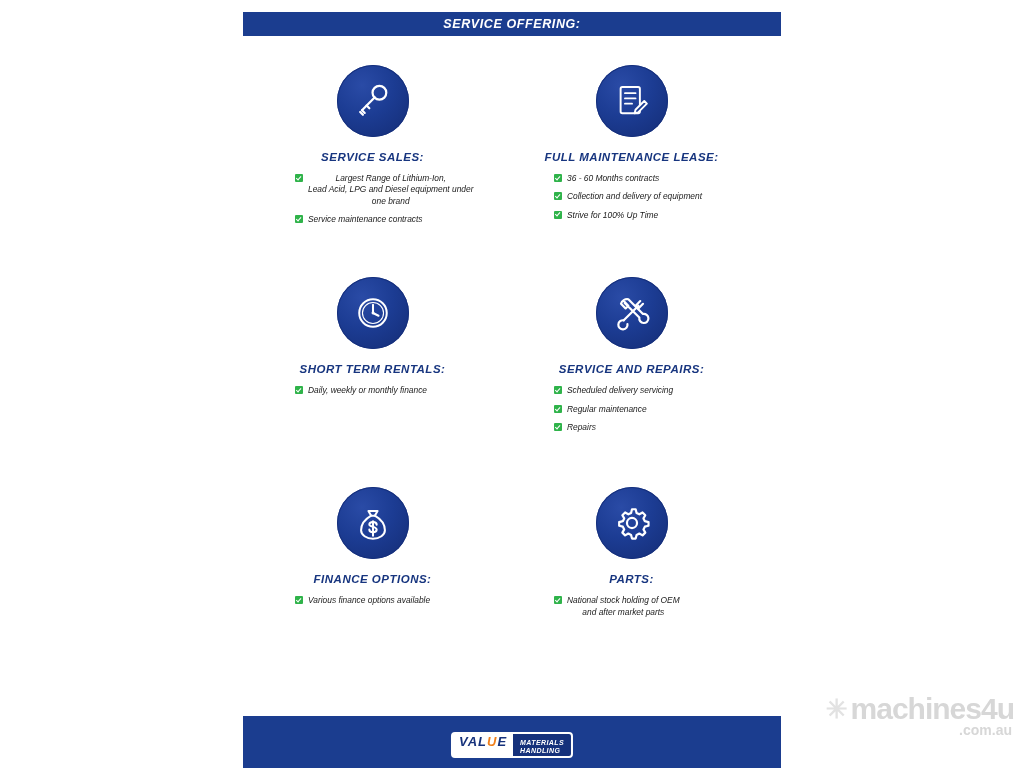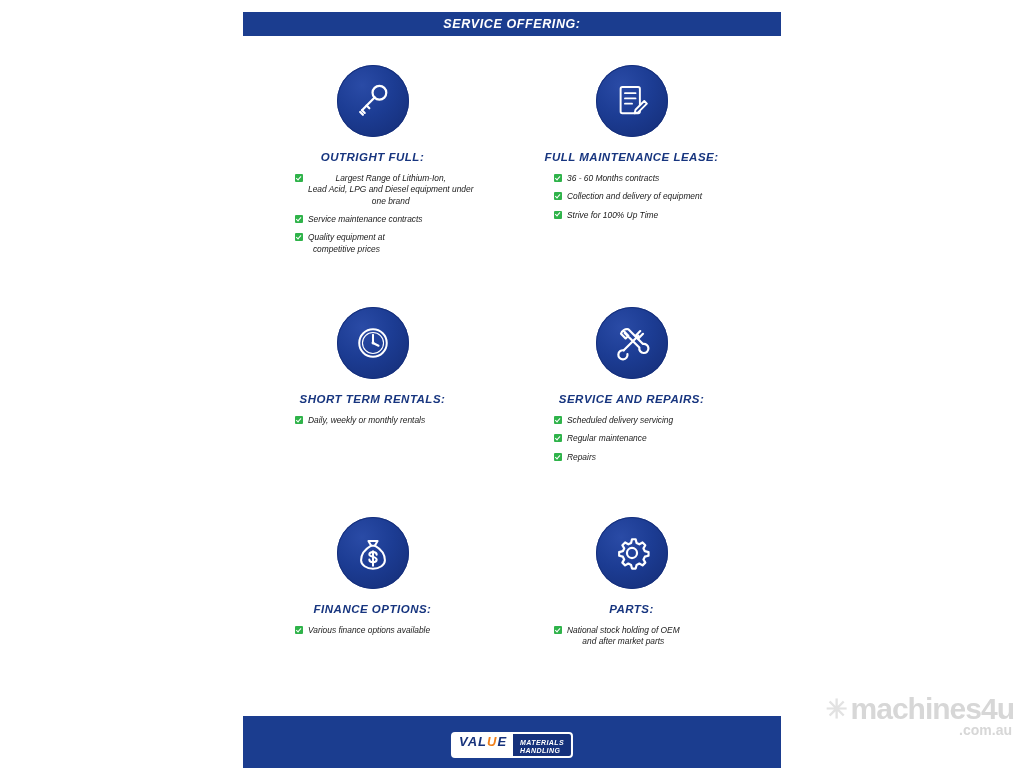--- a/index.html
+++ b/index.html
@@ -220,36 +220,31 @@
               <g fill="none" stroke="#ffffff" stroke-width="2.4" stroke-linecap="round">
                 <circle cx="31" cy="15" r="7.5"></circle>
                 <line x1="26" y1="20" x2="12" y2="34"></line>
                 <line x1="12" y1="34" x2="15" y2="37"></line>
                 <line x1="17" y1="29" x2="20" y2="32"></line>
                 <line x1="10" y1="36" x2="13" y2="39"></line>
               </g>
             </svg>
           </div>
         </div>
-        <div class="cell-title">OUTRIGHT FULL:</div>
+        <div class="cell-title">SERVICE SALES:</div>
         <ul class="bullets col-a">
           <li>
               <span class="tick"></span>
               <span class="btxt">Largest Range of Lithium-Ion,
 Lead Acid, LPG and Diesel equipment under
 one brand</span>
             </li>
           <li>
               <span class="tick"></span>
               <span class="btxt">Service maintenance contracts</span>
-            </li>
-          <li>
-              <span class="tick"></span>
-              <span class="btxt">Quality equipment at
-competitive prices</span>
             </li>
         </ul>
       </div>
 
       <div class="cell">
         <div class="icon-wrap">
           <div class="circle">
             <svg width="42" height="42" viewBox="0 0 48 48">
               <g fill="none" stroke="#ffffff" stroke-width="2.2" stroke-linecap="round" stroke-linejoin="round">
                 <rect x="11" y="8" width="22" height="30" rx="2"></rect>
@@ -291,21 +286,21 @@
                 <line x1="24" y1="24" x2="30" y2="27"></line>
                 <circle cx="24" cy="24" r="1.6" fill="#ffffff" stroke="none"></circle>
               </g>
             </svg>
           </div>
         </div>
         <div class="cell-title">SHORT TERM RENTALS:</div>
         <ul class="bullets col-a">
           <li>
               <span class="tick"></span>
-              <span class="btxt">Daily, weekly or monthly rentals</span>
+              <span class="btxt">Daily, weekly or monthly finance</span>
             </li>
         </ul>
       </div>
 
       <div class="cell">
         <div class="icon-wrap">
           <div class="circle">
             <svg width="44" height="44" viewBox="0 0 48 48">
               <g fill="none" stroke="#ffffff" stroke-width="2.4" stroke-linecap="round" stroke-linejoin="round">
                 <path d="M15 11 l5 5 -3 3 -5 -5 a7 7 0 0 1 8 -5 l16 16 a5 5 0 1 1 -4 4 L16 13"></path>

